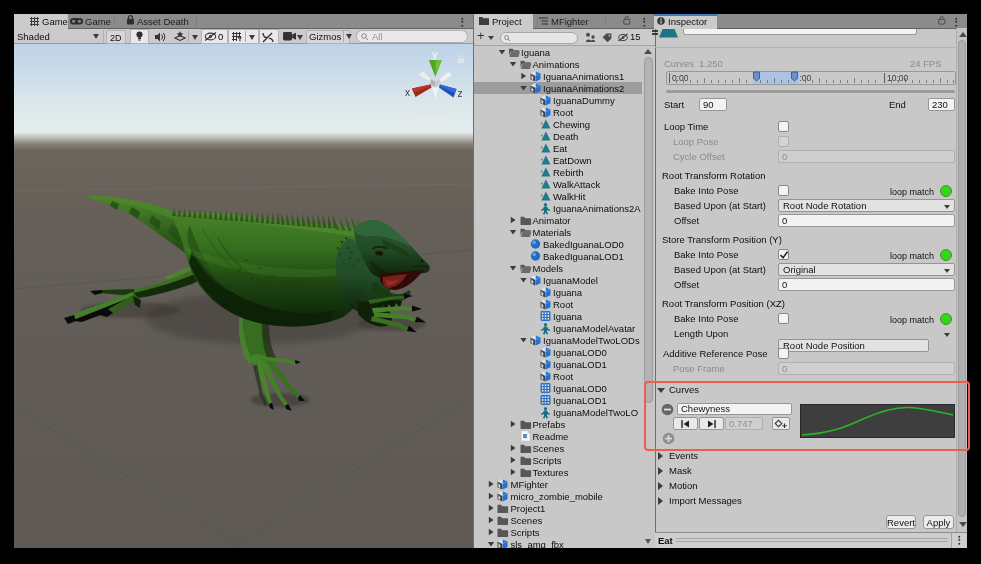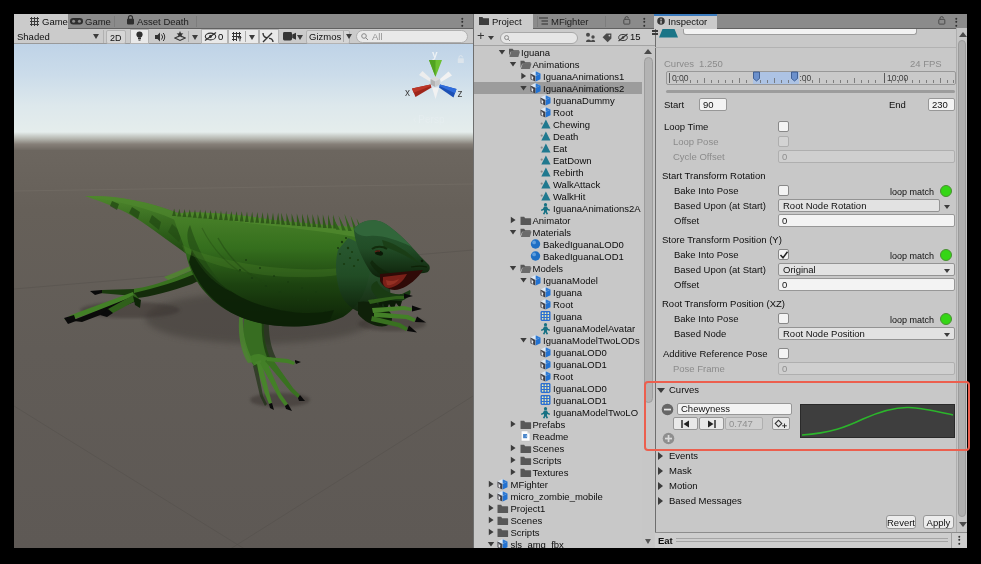--- a/index.html
+++ b/index.html
@@ -566,27 +566,27 @@
 <div class="t" style="left:889px;top:99px">End</div>
 <div class="fld" style="left:928px;top:98px;width:27px">230</div>
 
 <div class="t" style="left:664px;top:121px">Loop Time</div>
 <div class="cb" style="left:778px;top:121px"></div>
 <div class="t g" style="left:673px;top:136px">Loop Pose</div>
 <div class="cb cbd" style="left:778px;top:136px"></div>
 <div class="t g" style="left:673px;top:151px">Cycle Offset</div>
 <div class="fld fldd" style="left:778px;top:150px;width:177px">0</div>
 
-<div class="hdr" style="left:662px;top:170px">Start Transform Rotation</div>
+<div class="hdr" style="left:662px;top:170px">Root Transform Rotation</div>
 <div class="t" style="left:674px;top:185px">Bake Into Pose</div>
 <div class="cb" style="left:778px;top:185px"></div>
 <div class="t" style="left:890px;top:186px;font-size:9px">loop match</div>
 <div class="grn" style="left:940px;top:185px"></div>
 <div class="t" style="left:674px;top:200px">Based Upon (at Start)</div>
-<div class="dd" style="left:778px;top:199px;width:162px">Root Node Rotation</div>
+<div class="dd" style="left:778px;top:199px;width:177px">Root Node Rotation</div>
 <div class="tri trid" style="left:944px;top:205px;border-top-width:4px;border-left-width:3.5px;border-right-width:3.5px"></div>
 <div class="t" style="left:674px;top:215px">Offset</div>
 <div class="fld" style="left:778px;top:214px;width:177px">0</div>
 
 <div class="hdr" style="left:662px;top:234px">Store Transform Position (Y)</div>
 <div class="t" style="left:674px;top:249px">Bake Into Pose</div>
 <div class="cb" style="left:778px;top:249px"></div>
 <svg class="abs" style="left:779px;top:250px" width="10" height="10">
     <path d="M1.5,5 L4,7.8 8.5,1.8" fill="none" stroke="#222" stroke-width="1.5"></path>
   </svg>
@@ -596,22 +596,22 @@
 <div class="dd" style="left:778px;top:263px;width:177px">Original</div>
 <div class="tri trid" style="left:944px;top:269px;border-top-width:4px;border-left-width:3.5px;border-right-width:3.5px"></div>
 <div class="t" style="left:674px;top:279px">Offset</div>
 <div class="fld" style="left:778px;top:278px;width:177px">0</div>
 
 <div class="hdr" style="left:662px;top:298px">Root Transform Position (XZ)</div>
 <div class="t" style="left:674px;top:313px">Bake Into Pose</div>
 <div class="cb" style="left:778px;top:313px"></div>
 <div class="t" style="left:890px;top:314px;font-size:9px">loop match</div>
 <div class="grn" style="left:940px;top:313px"></div>
-<div class="t" style="left:674px;top:328px">Based Node</div>
-<div class="dd" style="left:778px;top:327px;width:177px">Root Node Position</div>
+<div class="t" style="left:674px;top:328px">Length Upon</div>
+<div class="dd" style="left:778px;top:339px;width:151px">Root Node Position</div>
 <div class="tri trid" style="left:944px;top:333px;border-top-width:4px;border-left-width:3.5px;border-right-width:3.5px"></div>
 
 <div class="t" style="left:663px;top:348px">Additive Reference Pose</div>
 <div class="cb" style="left:778px;top:348px"></div>
 <div class="t g" style="left:673px;top:363px">Pose Frame</div>
 <div class="fld fldd" style="left:778px;top:362px;width:177px">0</div>
 
 <div class="tri trid" style="left:657px;top:388px;border-top-width:5px;border-left-width:4px;border-right-width:4px"></div>
 <div class="fold" style="left:669px;top:384px">Curves</div>
 <svg class="abs" style="left:661px;top:403px" width="13" height="13">
@@ -645,21 +645,21 @@
     <rect x="5.7" y="3" width="1.7" height="7" fill="#dadada"></rect>
   </svg>
 
 <div class="tri trir" style="left:658px;top:452px;border-left-width:5px;border-top-width:4px;border-bottom-width:4px"></div>
 <div class="fold" style="left:669px;top:450px">Events</div>
 <div class="tri trir" style="left:658px;top:467px;border-left-width:5px;border-top-width:4px;border-bottom-width:4px"></div>
 <div class="fold" style="left:669px;top:465px">Mask</div>
 <div class="tri trir" style="left:658px;top:482px;border-left-width:5px;border-top-width:4px;border-bottom-width:4px"></div>
 <div class="fold" style="left:669px;top:480px">Motion</div>
 <div class="tri trir" style="left:658px;top:497px;border-left-width:5px;border-top-width:4px;border-bottom-width:4px"></div>
-<div class="fold" style="left:669px;top:495px">Based Messages</div>
+<div class="fold" style="left:669px;top:495px">Import Messages</div>
 
 <div class="abs t" style="left:886px;top:515px;width:30px;height:14px;background:#ececec;border:1px solid #979797;border-radius:3px;text-align:center;line-height:13px">Revert</div>
 <div class="abs t" style="left:923px;top:515px;width:31px;height:14px;background:#ececec;border:1px solid #979797;border-radius:3px;text-align:center;line-height:13px">Apply</div>
 
 <div class="abs" style="left:956px;top:28px;width:11px;height:504px;background:#c5c5c5;border-left:1px solid #aeaeae"></div>
 <div class="tri trid" style="left:958.5px;top:32px;border-top:none;border-bottom:5px solid #4a4a4a;border-left:4px solid transparent;border-right:4px solid transparent"></div>
 <div class="abs" style="left:958px;top:40px;width:8px;height:477px;background:#afafaf;border:1px solid #9b9b9b;border-radius:4px"></div>
 <div class="tri trid" style="left:958.5px;top:522px;border-top-color:#4a4a4a;border-top-width:5px;border-left-width:4px;border-right-width:4px"></div>
 
 <div class="abs" style="left:655px;top:532px;width:312px;height:16px;background:#cecece;border-top:1px solid #8d8d8d"></div>

